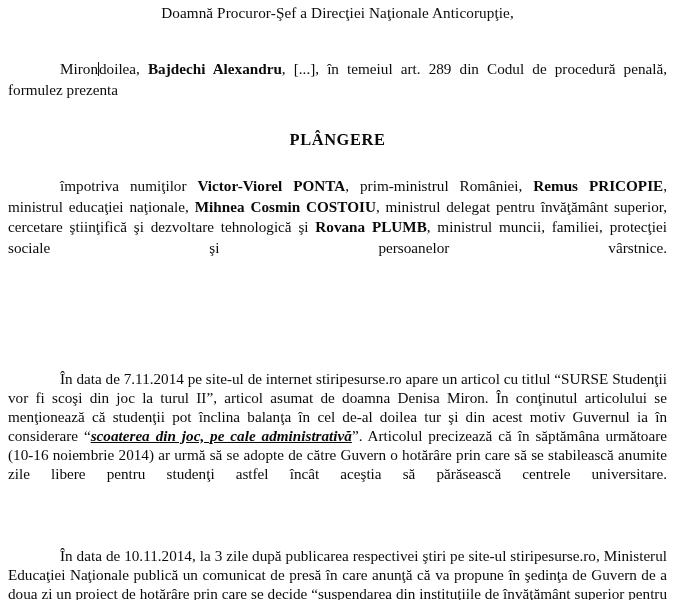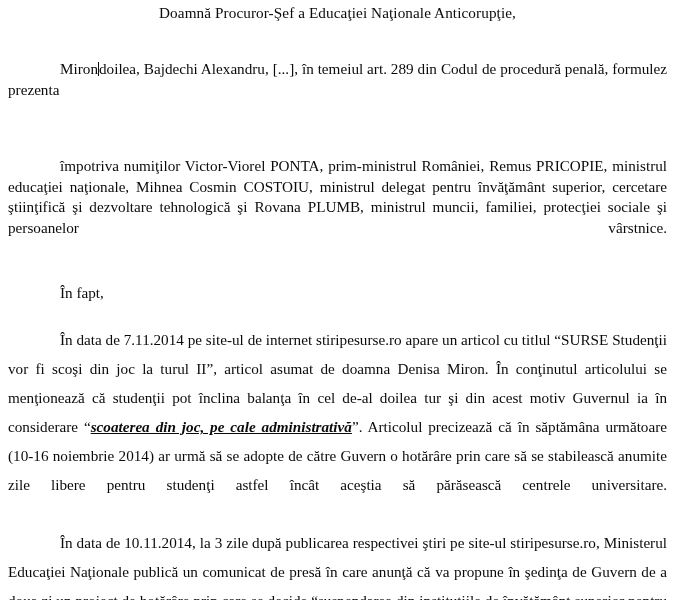--- a/index.html
+++ b/index.html
@@ -38,21 +38,21 @@
   
   .para {
     margin: 0;
     font-size: 15.2px;
     line-height: 20.5px;
     text-align: justify;
     text-justify: inter-word;
     text-indent: 52px;
     hyphens: none;
   }
-  .para.tight { line-height: 29px; }
+  .para.tight { line-height: 19px; margin-top: 44px; }
   .para::after {
     content: "";
     display: inline-block;
     width: 100%;
   }
   .para.nospread::after { content: none; display: none; }
 
   
   .doc-title {
     text-align: center;
@@ -63,21 +63,21 @@
     letter-spacing: 0.6px;
   }
 
   
   .gap-36 { height: 36px; }
   .gap-30 { height: 30px; }
   .gap-26 { height: 26px; }
   .gap-24 { height: 24px; }
   .gap-22 { height: 22px; }
 
-  b, .b { font-weight: normal; }
+  b, .b { font-weight: bold; }
   .emph {
     font-weight: bold;
     font-style: italic;
     text-decoration: underline;
   }
 
   
   .caret {
     display: inline-block;
     width: 0;
@@ -85,40 +85,40 @@
     height: 14px;
     vertical-align: -2px;
     margin: 0 0 0 0;
   }
 </style>
 </head>
 <body>
 
 <div class="page">
 
-  <p class="addressee">Doamnă Procuror-Şef a Educaţiei Naţionale Anticorupţie,</p>
+  <p class="addressee">Doamnă Procuror-Şef a Direcţiei Naţionale Anticorupţie,</p>
 
   <div class="gap-36"></div>
 
   <p class="para nospread">
     <span>Miron</span><span class="caret"></span><span>doilea, </span><b>Bajdechi Alexandru</b><span>, [...], în temeiul art. 289 din Codul de procedură penală, formulez prezenta</span>
   </p>
 
   <div class="gap-30"></div>
 
+  <p class="doc-title">PLÂNGERE</p>
 
   <div class="gap-26"></div>
 
   <p class="para">
     <span>împotriva numiţilor </span><b>Victor-Viorel PONTA</b><span>, prim-ministrul României, </span><b>Remus PRICOPIE</b><span>, ministrul educaţiei naţionale, </span><b>Mihnea Cosmin COSTOIU</b><span>, ministrul delegat pentru învăţământ superior, cercetare ştiinţifică şi dezvoltare tehnologică şi </span><b>Rovana PLUMB</b><span>, ministrul muncii, familiei, protecţiei sociale şi persoanelor vârstnice.</span>
   </p>
 
   <div class="gap-24"></div>
 
-  <p class="para nospread">În fapt,</p>
 
   <div class="gap-22"></div>
 
   <p class="para tight">
     <span>În data de 7.11.2014 pe site-ul de internet stiripesurse.ro apare un articol cu titlul “SURSE Studenţii vor fi scoşi din joc la turul II”, articol asumat de doamna Denisa Miron. În conţinutul articolului se menţionează că studenţii pot înclina balanţa în cel de-al doilea tur şi din acest motiv Guvernul ia în considerare “</span><span class="emph">scoaterea din joc, pe cale administrativă</span><span>”. Articolul precizează că în săptămâna următoare (10-16 noiembrie 2014) ar urmă să se adopte de către Guvern o hotărâre prin care să se stabilească anumite zile libere pentru studenţi astfel încât aceştia să părăsească centrele universitare.</span>
   </p>
 
   <p class="para tight">În data de 10.11.2014, la 3 zile după publicarea respectivei ştiri pe site-ul stiripesurse.ro, Ministerul Educaţiei Naţionale publică un comunicat de presă în care anunţă că va propune în şedinţa de Guvern de a doua zi un proiect de hotărâre prin care se decide “suspendarea din instituţiile de învăţământ superior pentru zilele de vineri, 14 noiembrie, şi luni, 17 noiembrie” pentru a veni în sprijinul facilitării exercitării dreptului la vot.</p>
 
 </div>

